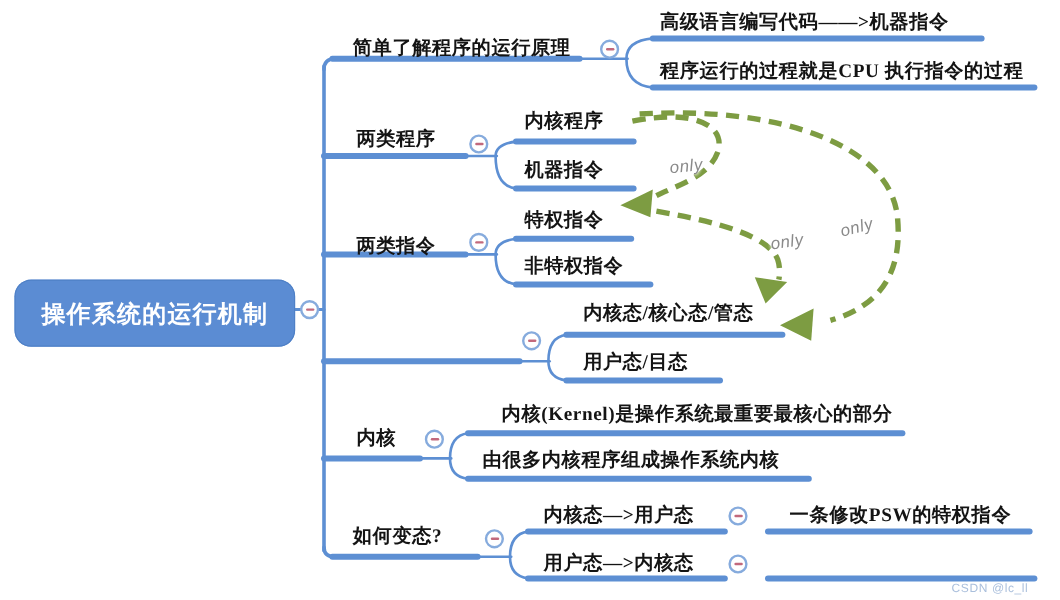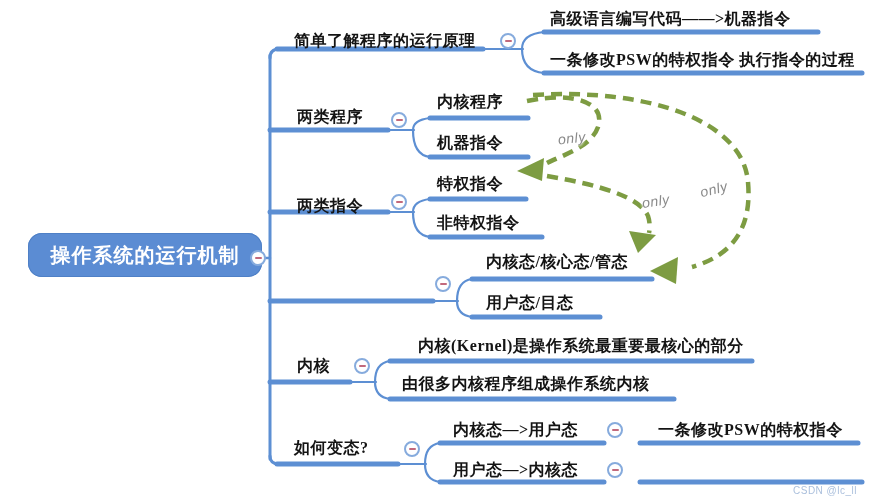--- a/index.html
+++ b/index.html
@@ -6,21 +6,21 @@
   #canvas{
     position:relative;width:883px;height:500px;background:#ffffff;overflow:hidden;
     font-family:"Liberation Sans","DejaVu Sans",sans-serif;
   }
   svg.layer{position:absolute;left:0;top:0;}
   .lbl{
     position:absolute;font-size:16px;font-weight:700;color:#141414;
     line-height:20px;white-space:nowrap;letter-spacing:0.5px;font-family:Liberation Serif, serif;
   }
   .root-node{
-    position:absolute;left:28px;top:233px;width:234px;height:44px;
+    position:absolute;left:12px;top:233px;width:234px;height:56px;
     background:#5b8cd3;border-radius:14px;display:flex;align-items:center;justify-content:center;
     box-shadow:0 0 0 1px #4f80c6 inset;
   }
   .root-node .lbl-root{
     font-size:20px;font-weight:700;color:#ffffff;letter-spacing:1px;white-space:nowrap;
   }
   .minus{
     position:absolute;width:16px;height:16px;box-sizing:border-box;background:#fff;
     border:2px solid #86abdd;border-radius:50%;display:flex;align-items:center;justify-content:center;
   }
@@ -98,21 +98,21 @@
       <polygon points="650,271 678,257 676,284" fill="#7d9c42"></polygon>
     </g>
   </svg>
 
   <div class="root-node">
     <span class="lbl-root">操作系统的运行机制</span>
   </div>
 
   <div class="lbl" style="left:294px;top:31px">简单了解程序的运行原理</div>
   <div class="lbl" style="left:550px;top:9px">高级语言编写代码——&gt;机器指令</div>
-  <div class="lbl" style="left:550px;top:50px">一条修改PSW的特权指令 执行指令的过程</div>
+  <div class="lbl" style="left:550px;top:50px">程序运行的过程就是CPU 执行指令的过程</div>
 
   <div class="lbl" style="left:297px;top:107px">两类程序</div>
   <div class="lbl" style="left:437px;top:92px">内核程序</div>
   <div class="lbl" style="left:437px;top:133px">机器指令</div>
 
   <div class="lbl" style="left:297px;top:196px">两类指令</div>
   <div class="lbl" style="left:437px;top:174px">特权指令</div>
   <div class="lbl" style="left:437px;top:213px">非特权指令</div>
 
   <div class="lbl" style="left:486px;top:252px">内核态/核心态/管态</div>

